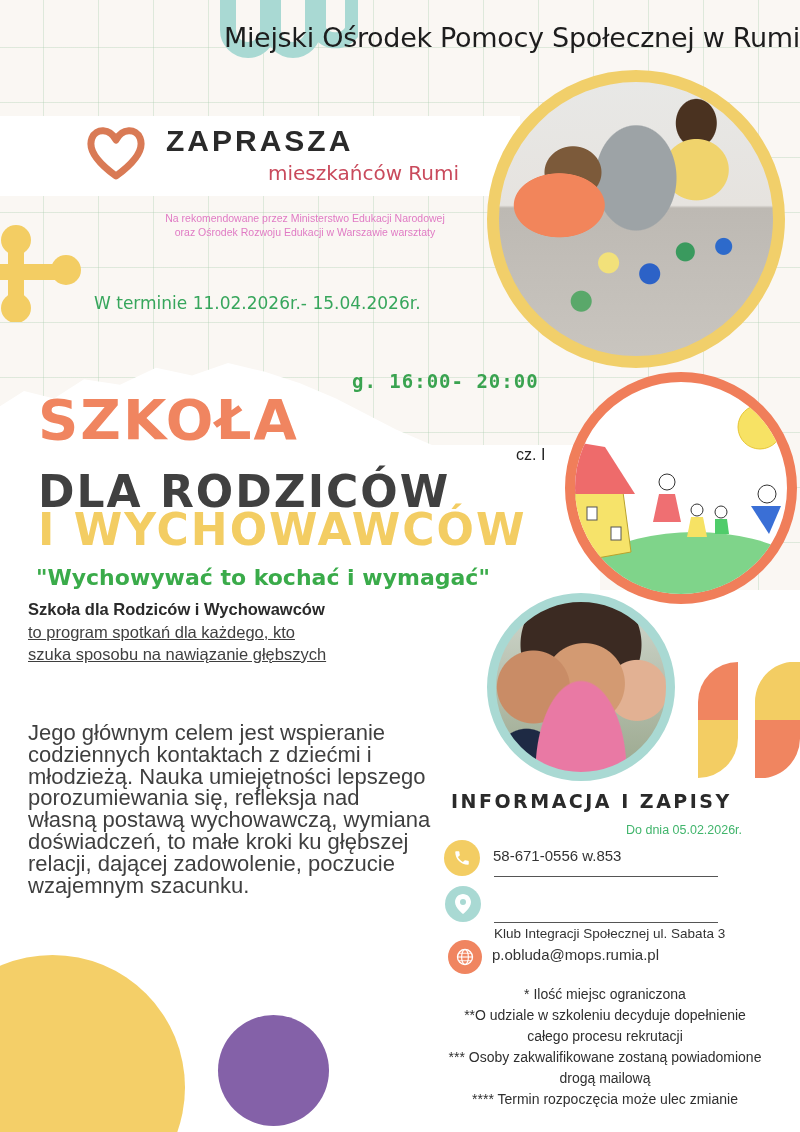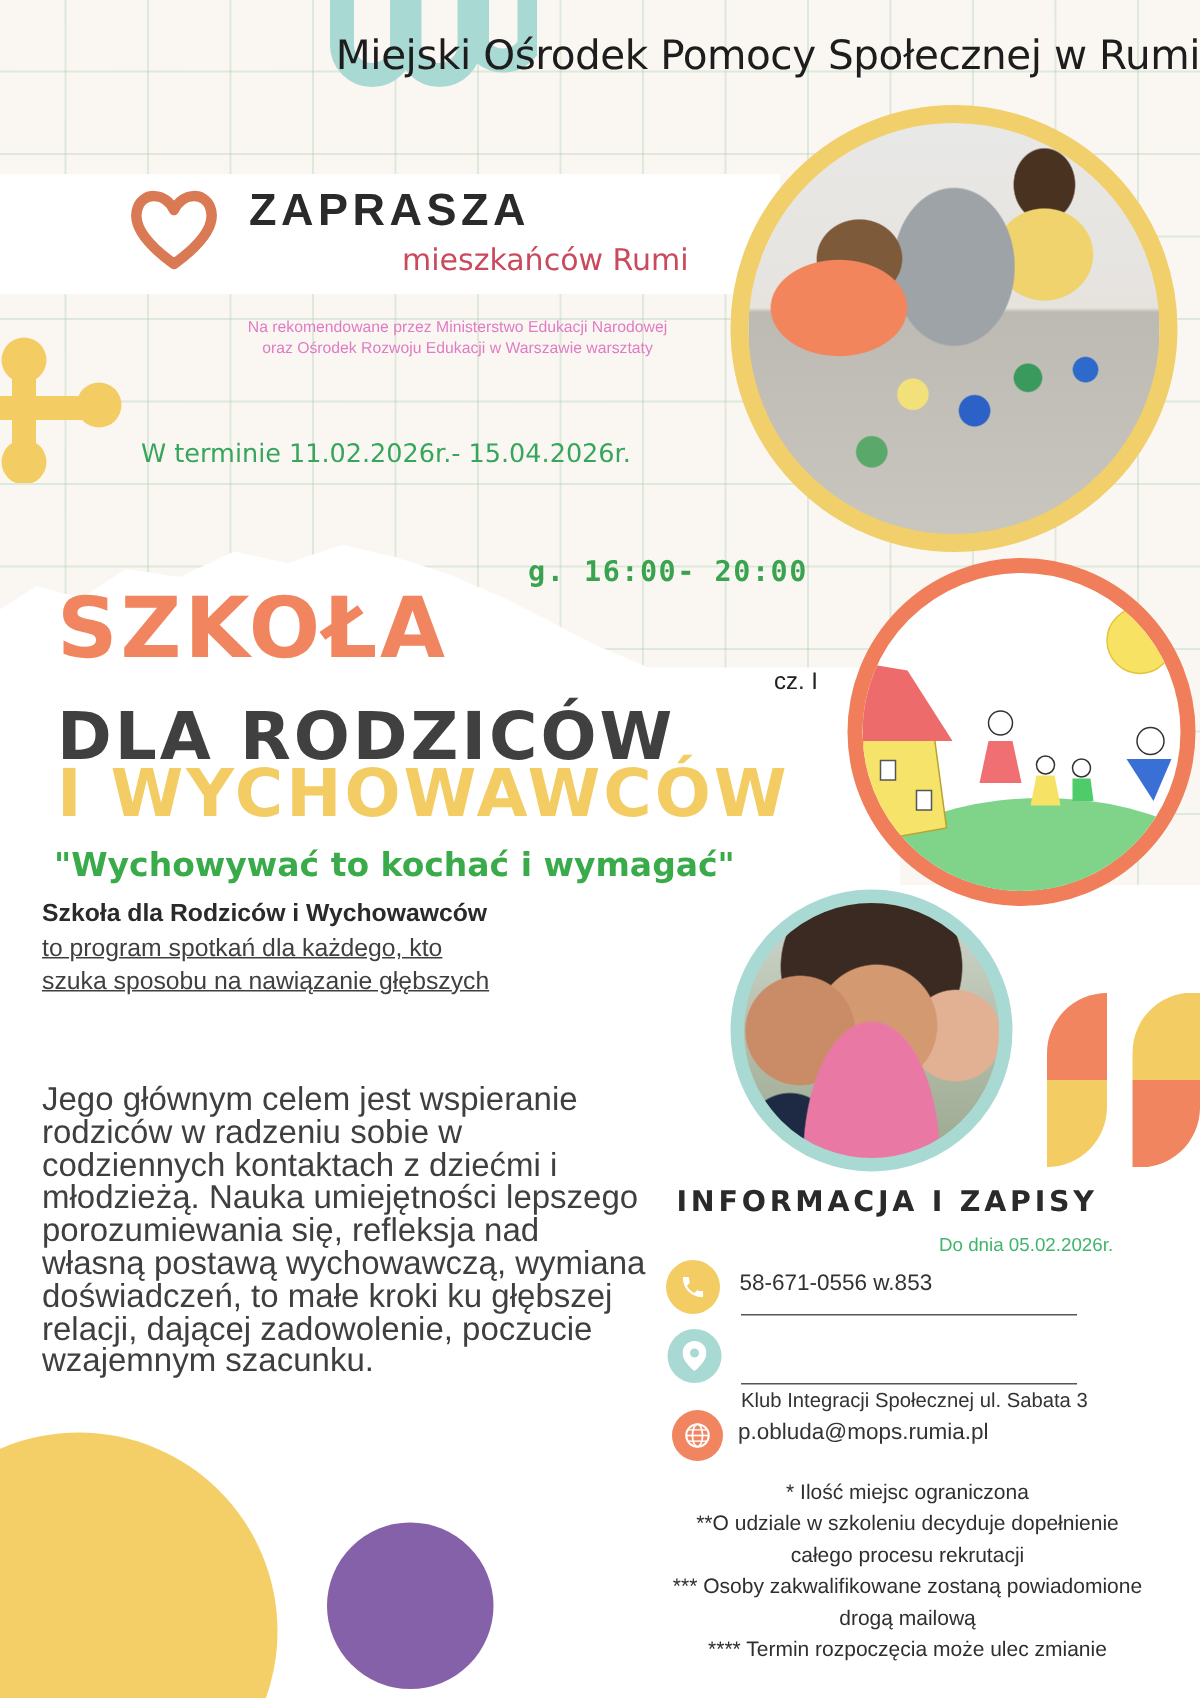--- a/index.html
+++ b/index.html
@@ -213,21 +213,20 @@
 <div class="abs intro">
   <div>to program spotkań dla każdego, kto</div>
   <div>szuka sposobu na nawiązanie głębszych</div>
 </div>
 
 <div class="abs yellow-blob"></div>
 <div class="abs purple-dot"></div>
 
 <div class="abs body-para">
   <div>Jego głównym celem jest wspieranie</div>
-  <div>rodziców w radzeniu sobie w</div>
   <div>codziennych kontaktach z dziećmi i</div>
   <div>młodzieżą. Nauka umiejętności lepszego</div>
   <div>porozumiewania się, refleksja nad</div>
   <div>własną postawą wychowawczą, wymiana</div>
   <div>doświadczeń, to małe kroki ku głębszej</div>
   <div>relacji, dającej zadowolenie, poczucie</div>
   <div>wzajemnym szacunku.</div>
 </div>
 
 <div class="abs photo3"></div>

